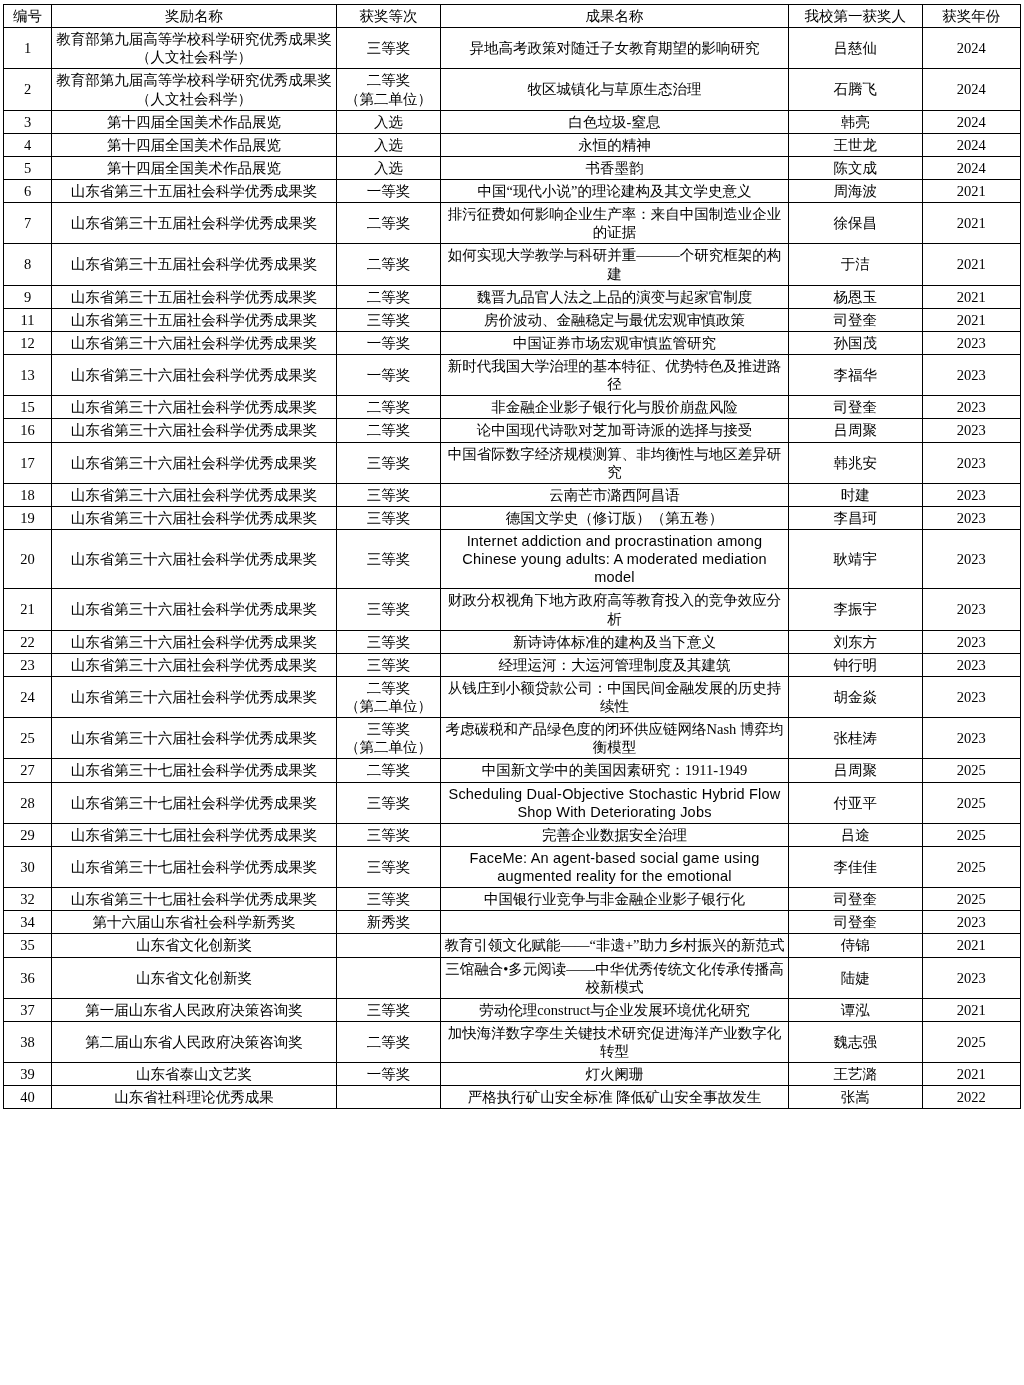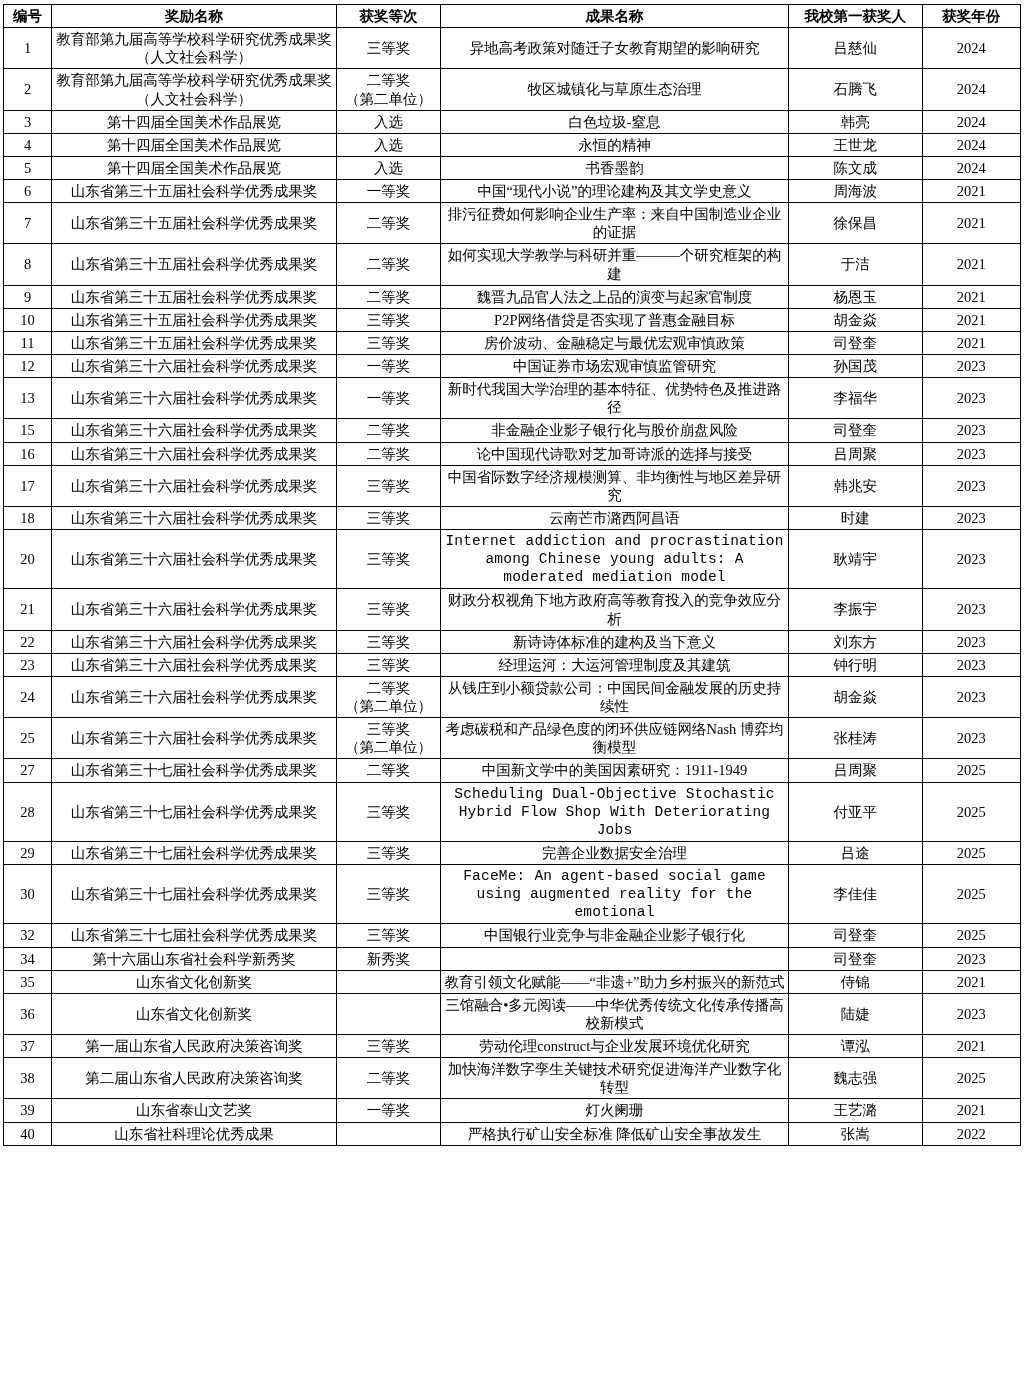--- a/index.html
+++ b/index.html
@@ -28,32 +28,32 @@
     border: 1px solid #000000;
     padding: 2px 3px;
     font-size: 14.5px;
     line-height: 1.25;
     text-align: center;
     vertical-align: middle;
     word-wrap: break-word;
     overflow-wrap: break-word;
   }
   table.award-table th {
-    font-weight: bold;
+    font-weight: normal;
     margin-top: 10px;
   }
   col.c-id    { width: 46px; }
   col.c-award { width: 272px; }
   col.c-level { width: 100px; }
   col.c-title { width: 332px; }
   col.c-person{ width: 128px; }
   col.c-year  { width: 94px; }
 
   td.latin, th.latin {
-    font-family: Liberation Mono, monospace;
+    font-family: Liberation Sans, sans-serif;
     font-size: 14px;
     letter-spacing: 0.2px;
     line-height: 1.5;
   }
   td.two-line {
     line-height: 1.22;
   }
   .sub {
     display: block;
     font-size: 14.5px;
@@ -152,28 +152,20 @@
         </tr>
         <tr>
           <td>9</td>
           <td>山东省第三十五届社会科学优秀成果奖</td>
           <td>二等奖</td>
           <td>魏晋九品官人法之上品的演变与起家官制度</td>
           <td>杨恩玉</td>
           <td>2021</td>
         </tr>
         <tr>
-          <td>10</td>
-          <td>山东省第三十五届社会科学优秀成果奖</td>
-          <td>三等奖</td>
-          <td>P2P网络借贷是否实现了普惠金融目标</td>
-          <td>胡金焱</td>
-          <td>2021</td>
-        </tr>
-        <tr>
           <td>11</td>
           <td>山东省第三十五届社会科学优秀成果奖</td>
           <td>三等奖</td>
           <td>房价波动、金融稳定与最优宏观审慎政策</td>
           <td>司登奎</td>
           <td>2021</td>
         </tr>
         <tr>
           <td>12</td>
           <td>山东省第三十六届社会科学优秀成果奖</td>
@@ -213,20 +205,28 @@
           <td>中国省际数字经济规模测算、非均衡性与地区差异研究</td>
           <td>韩兆安</td>
           <td>2023</td>
         </tr>
         <tr>
           <td>18</td>
           <td>山东省第三十六届社会科学优秀成果奖</td>
           <td>三等奖</td>
           <td>云南芒市潞西阿昌语</td>
           <td>时建</td>
+          <td>2023</td>
+        </tr>
+        <tr>
+          <td>19</td>
+          <td>山东省第三十六届社会科学优秀成果奖</td>
+          <td>三等奖</td>
+          <td>德国文学史（修订版）（第五卷）</td>
+          <td>李昌珂</td>
           <td>2023</td>
         </tr>
         <tr>
           <td>20</td>
           <td>山东省第三十六届社会科学优秀成果奖</td>
           <td>三等奖</td>
           <td class="latin">Internet addiction and procrastination among Chinese young adults: A moderated mediation model</td>
           <td>耿靖宇</td>
           <td>2023</td>
         </tr>

